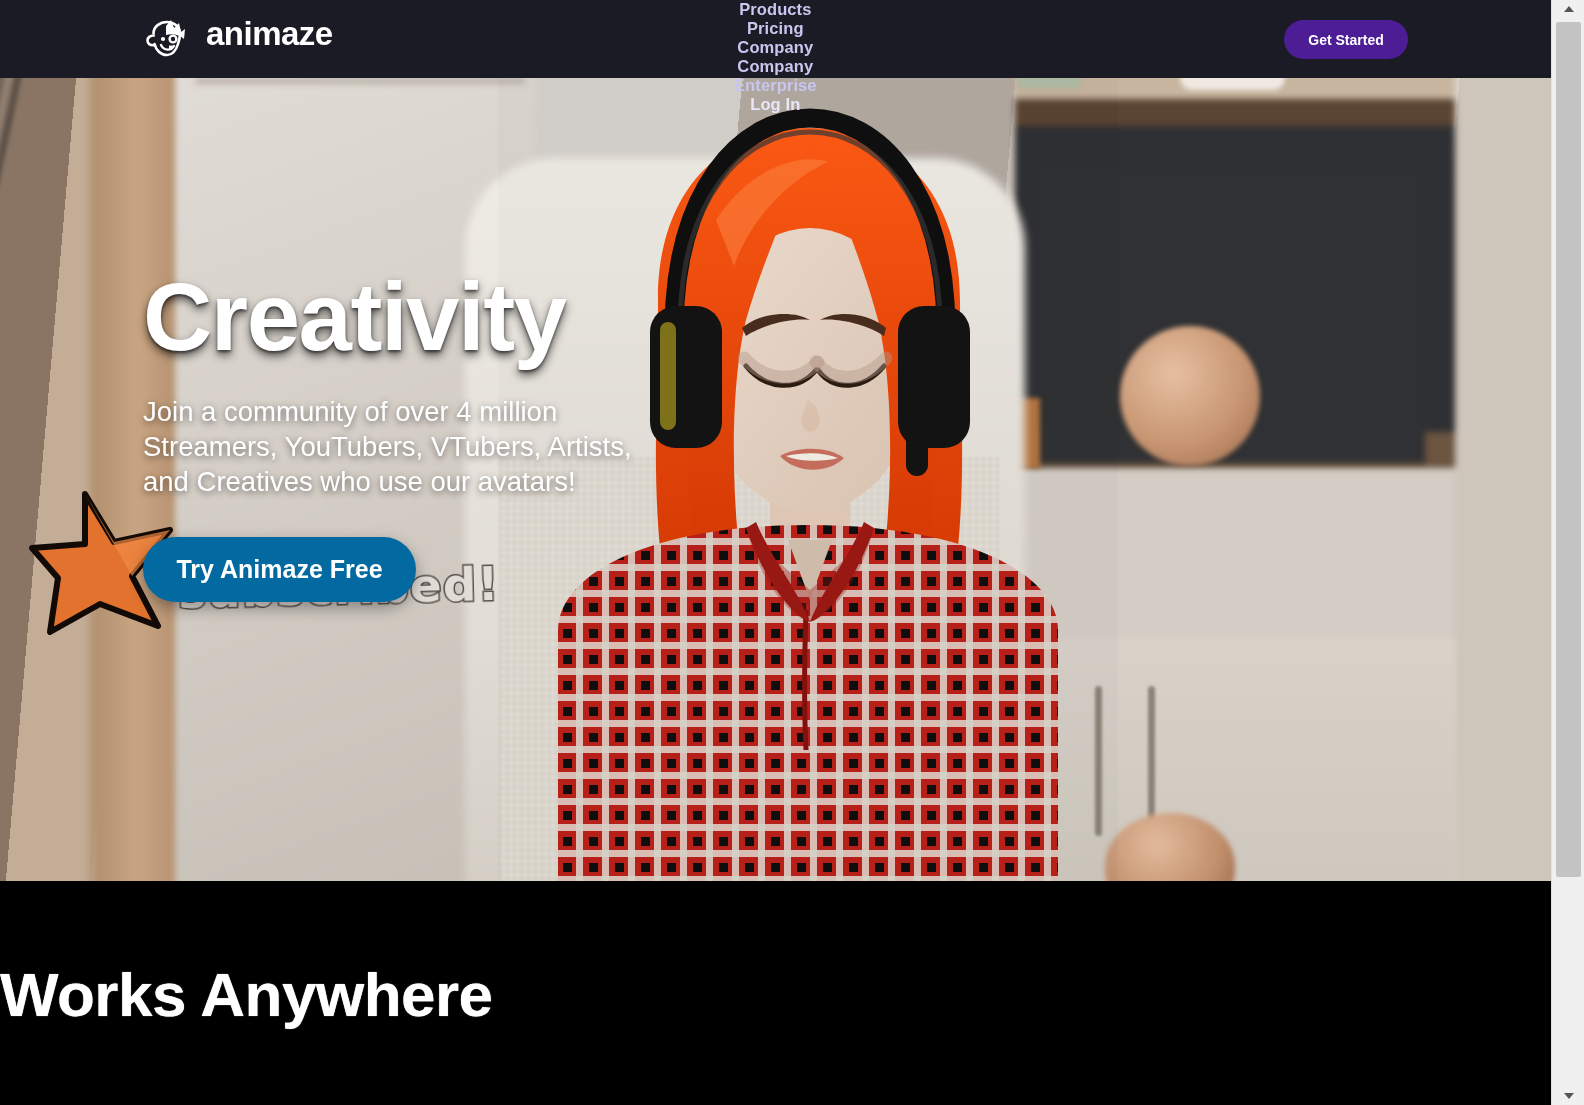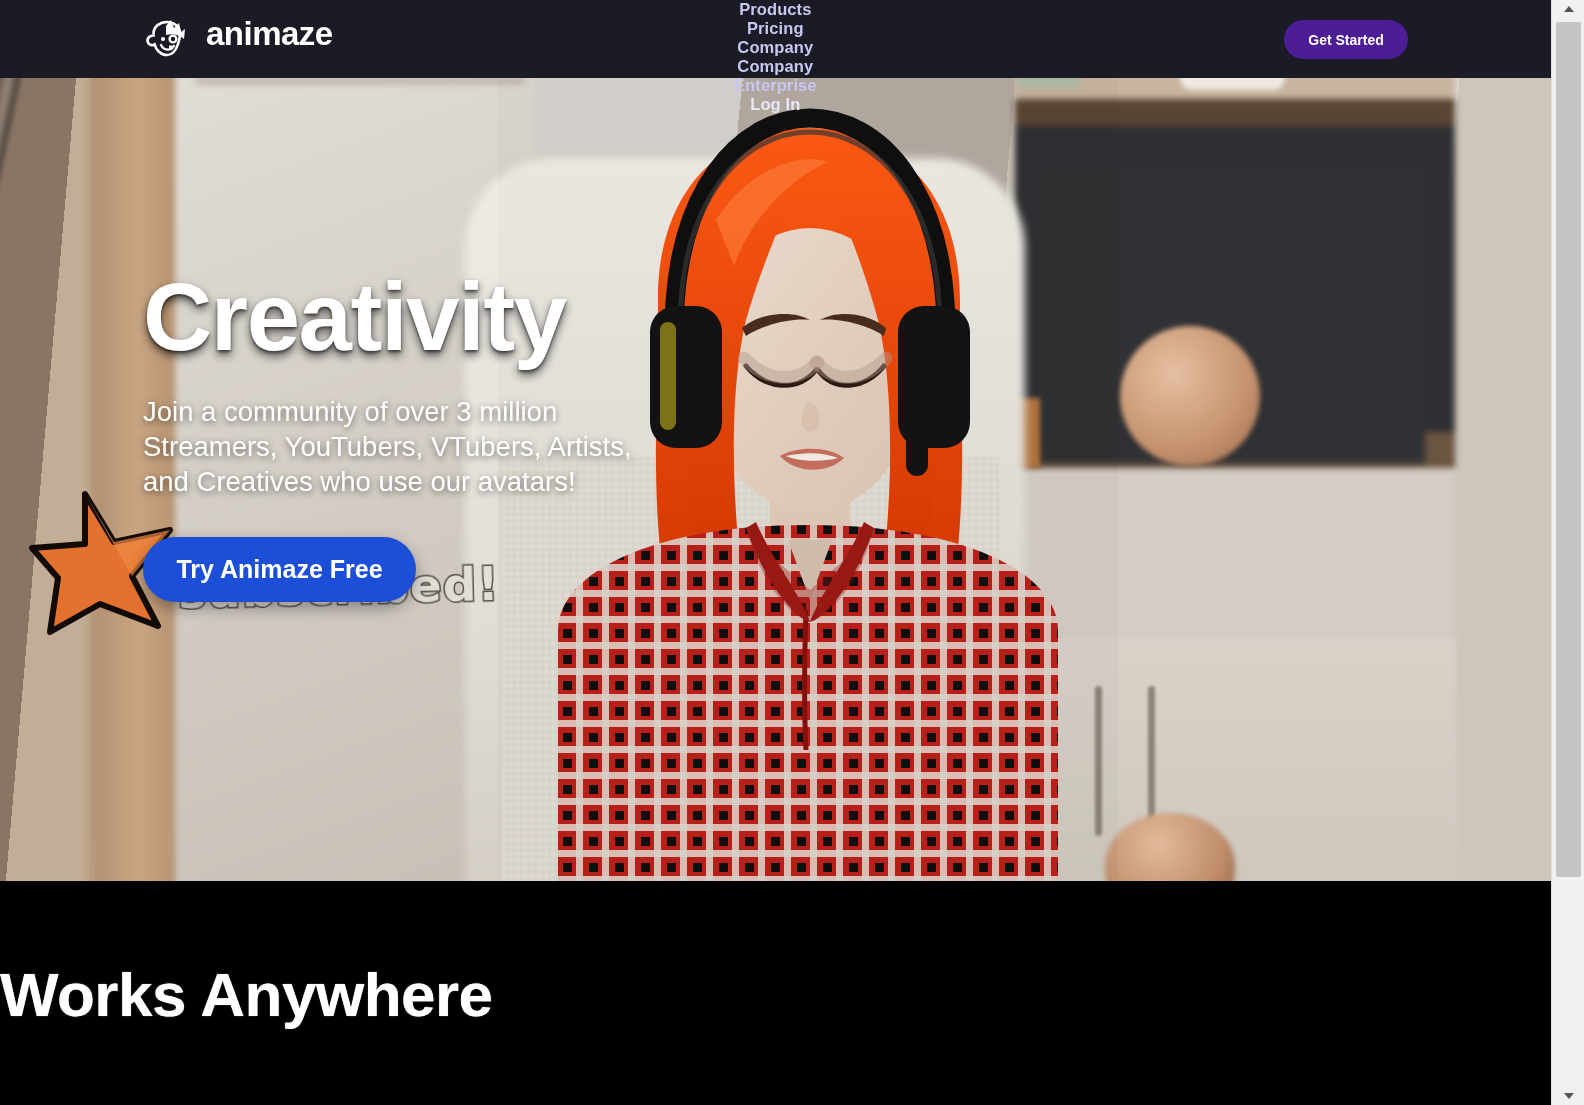--- a/index.html
+++ b/index.html
@@ -188,21 +188,21 @@
   }
   #headline .l2 { display:block; }
   #subhead {
     margin-top:22px;
     font-size:27.5px; line-height:1.26; font-weight:400; color:#fff;
     text-shadow:0 2px 7px rgba(0,0,0,.55);
     font-family:"Liberation Sans", sans-serif;
   }
   #hero-cta {
     margin-top:38px; width:273px; height:65px; border-radius:33px;
-    background:#1d4ed8; color:#fff; border:none;
+    background:#0369a1; color:#fff; border:none;
     font-size:25px; font-weight:800; cursor:pointer;
     box-shadow:0 6px 16px rgba(0,0,0,.35);
     font-family:"Liberation Sans", sans-serif;
     display:flex; align-items:center; justify-content:center;
   }
 
   
   #works {
     position:absolute; left:0; top:881px; width:1551px; height:224px;
     background:#000;
@@ -373,21 +373,21 @@
         <path d="M57 8 L86 56 L142 44 L104 90 L130 140 L72 118 L22 146 L30 92 L4 62 L57 58 Z" fill="#e3722f" stroke="#120a06" stroke-width="6" stroke-linejoin="round"></path>
         <path d="M57 8 L86 56 L142 44 L104 90 Z" fill="#ef8a45" opacity=".7"></path>
       </svg>
       <div id="subscribed-overlay">subscribed!</div>
 
       <div id="hero-copy">
         <h1 id="headline">
           <span class="l2">Creativity</span>
         </h1>
         <p id="subhead">
-          <span>Join a community of over 3 million</span><br>
+          <span>Join a community of over 4 million</span><br>
           <span>Streamers, YouTubers, VTubers, Artists,</span><br>
           <span>and Creatives who use our avatars!</span>
         </p>
         <button id="hero-cta">Try Animaze Free</button>
       </div>
     </section>
 
     <section id="works">
       <h2 id="works-title">Works Anywhere</h2>
     </section>

